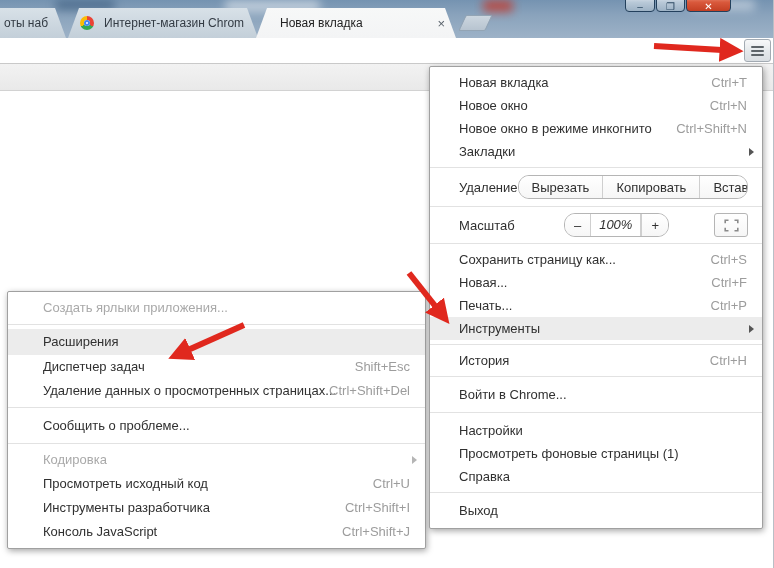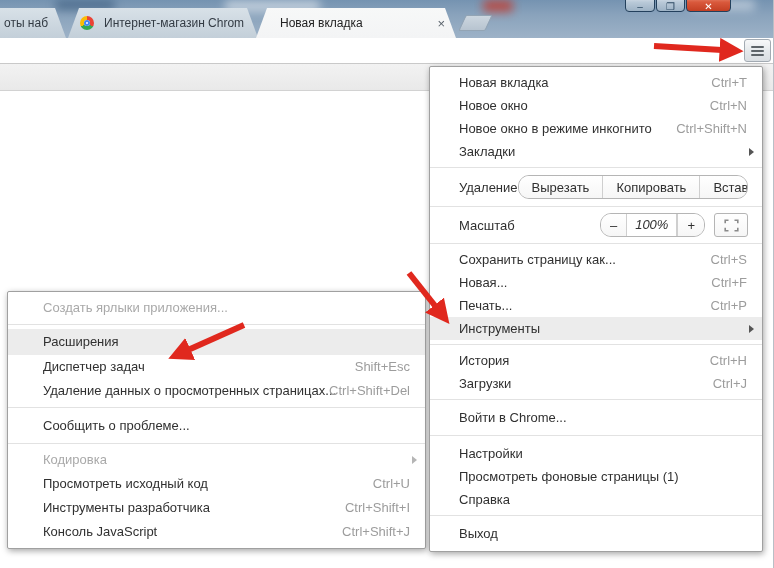--- a/index.html
+++ b/index.html
@@ -63,21 +63,21 @@
   .mi.dis .tri { border-left-color:#b5b5b5; }
   .msep { height:1px; background:#e2e2e2; margin:4px 0; }
 
   .row-edit { position:relative; height:30px; display:flex; align-items:center; padding:0 14px 0 29px; }
   .row-edit .lbl { flex:0 0 auto; }
   .seg { margin-left:auto; display:flex; border:1px solid #b5b5b5; border-radius:11px; overflow:hidden;
          background:#fff; height:24px; }
   .seg button { font-family:inherit; font-size:13px; color:#303030; background:linear-gradient(#fff,#f6f6f6);
                 border:none; border-left:1px solid #cfcfcf; padding:0 13px; height:100%; }
   .seg button:first-child { border-left:none; }
-  .row-zoom { position:relative; height:28px; display:flex; align-items:center; padding:0 14px 0 29px; }
+  .row-zoom { position:relative; height:28px; display:flex; align-items:center; padding:0 14px 0 29px;gap:36px; }
   .seg.zoomseg button { padding:0 9px; }
   .seg.zoomseg .val { display:inline-block; padding:0 8px; line-height:22px; border-left:1px solid #cfcfcf;
                       border-right:1px solid #cfcfcf;font-style:italic; }
   .fs-btn { margin-left:9px; width:34px; height:24px; border:1px solid #b5b5b5; border-radius:3px;
             background:linear-gradient(#fff,#f6f6f6); display:flex; align-items:center; justify-content:center; }
 
   
   .overlay { position:absolute; left:0; top:0; width:774px; height:568px; z-index:40; pointer-events:none; }
 </style>
 </head>
@@ -182,24 +182,20 @@
   <div class="mi hl">
     <span>Инструменты</span>
     <span class="tri"></span>
   </div>
   <div class="msep"></div>
 
   <div class="mi">
     <span>История</span>
     <span class="sc">Ctrl+H</span>
   </div>
-  <div class="mi">
-    <span>Загрузки</span>
-    <span class="sc">Ctrl+J</span>
-  </div>
   <div class="msep"></div>
 
   <div class="mi" style="height:27px;line-height:27px">
     <span>Войти в Chrome...</span>
   </div>
   <div class="msep"></div>
 
   <div class="mi" style="margin-top:6px">
     <span>Настройки</span>
   </div>

